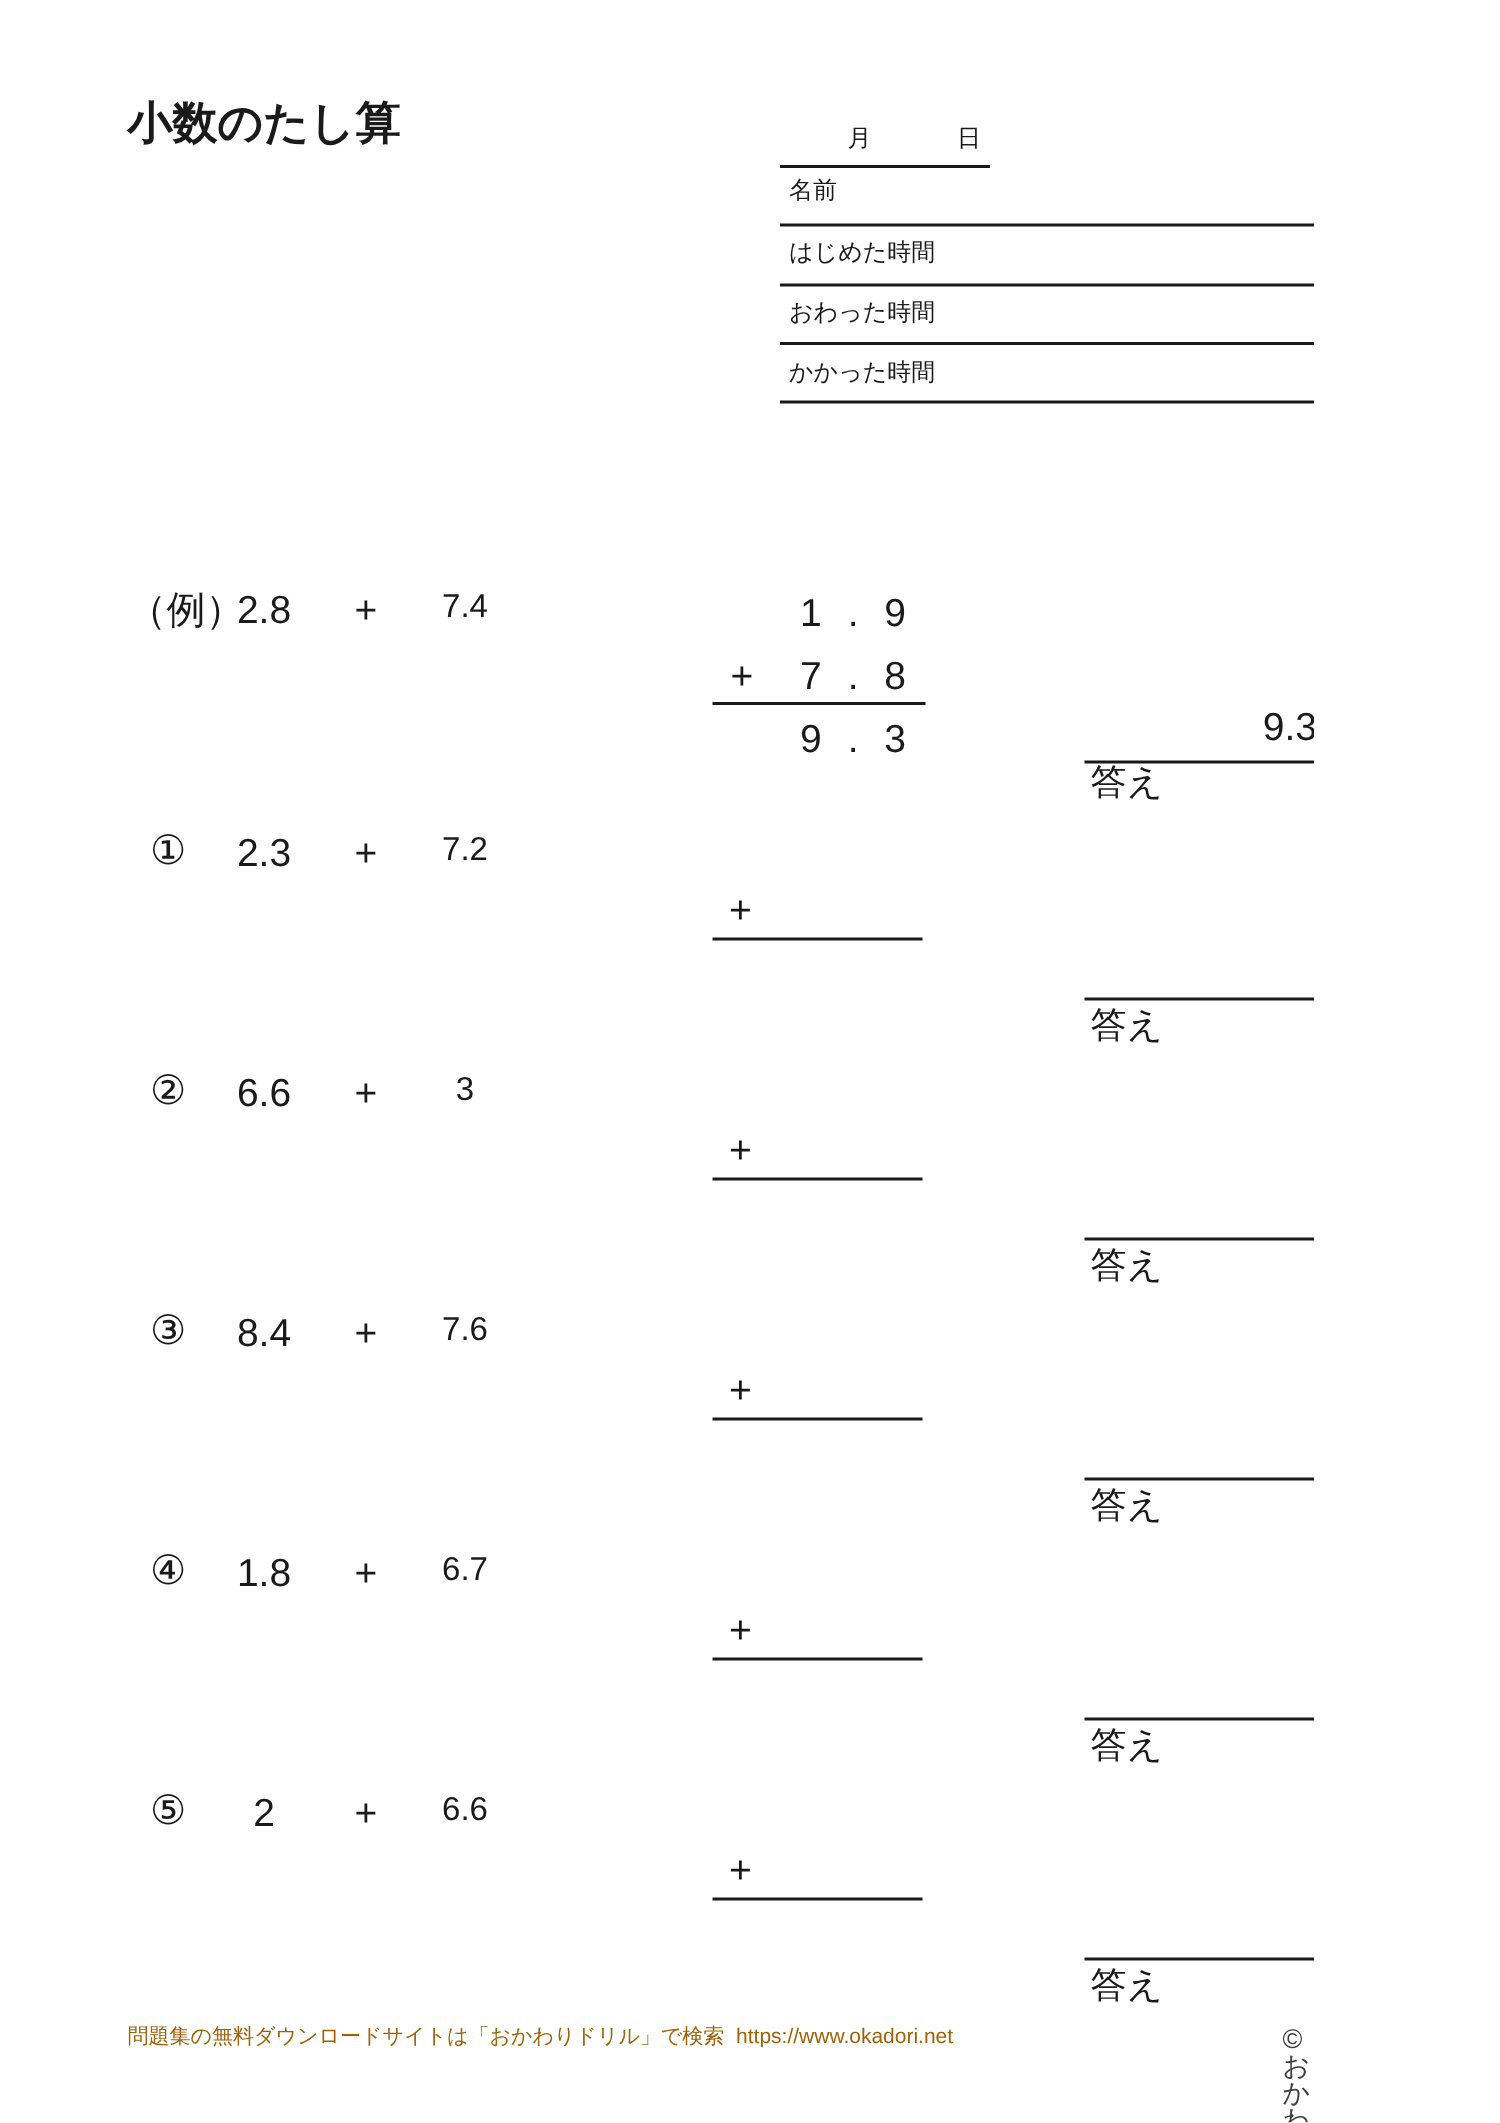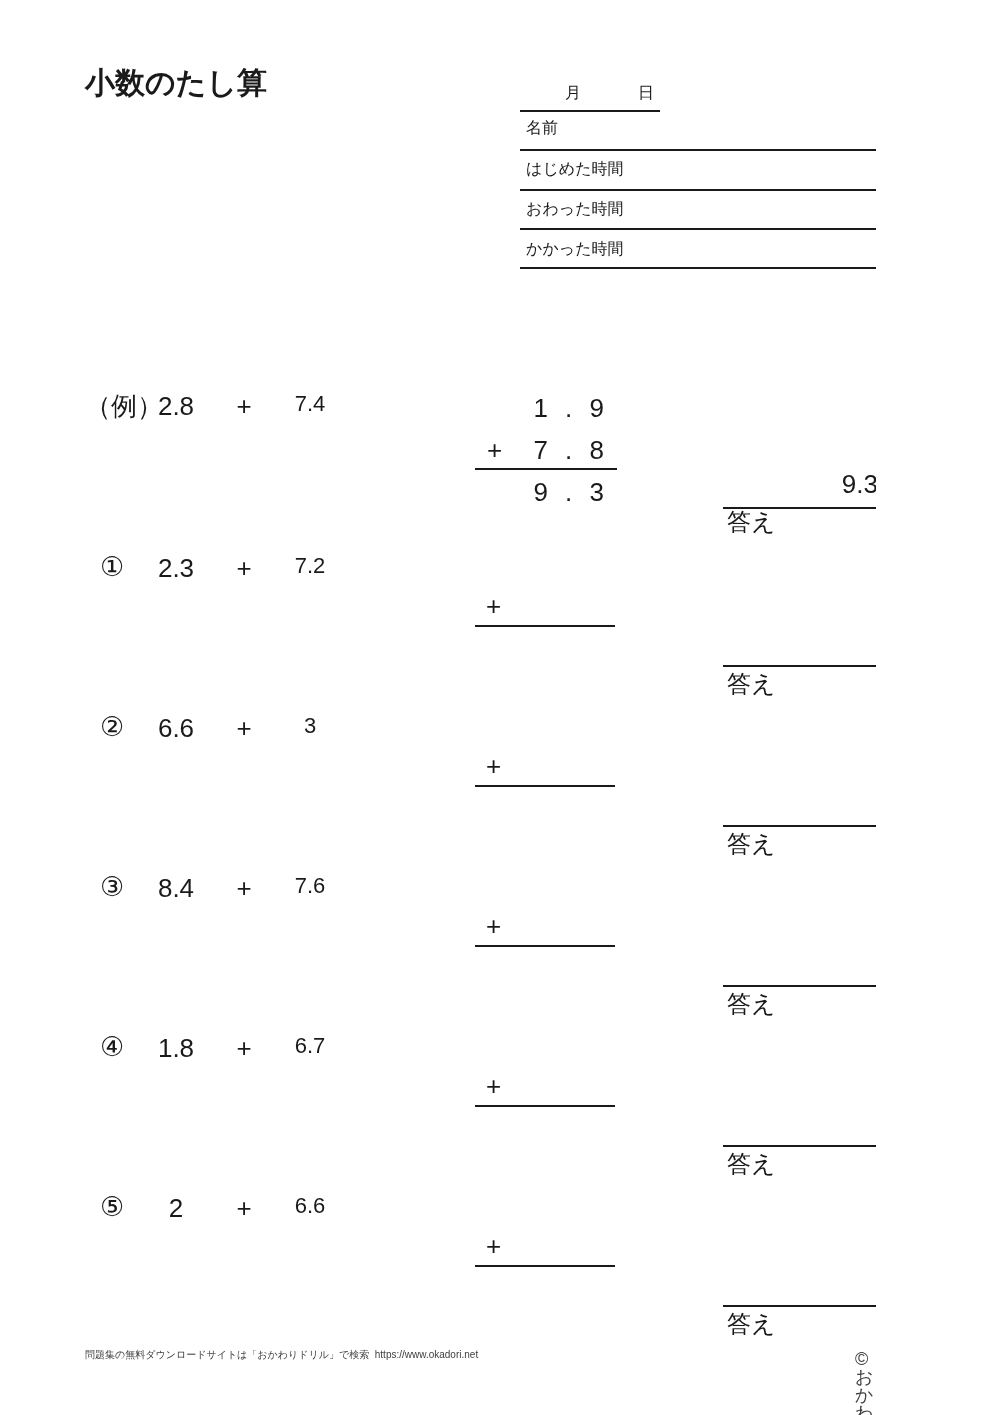--- a/index.html
+++ b/index.html
@@ -49,21 +49,21 @@
   .ex-ans-line  { left:723px; top:124px; width:155px; }
   .ex-ans-value { position:absolute; left:793px; top:88px; width:85px; text-align:right; font-size:26px; }
 
   
   .problem   { position:absolute; left:0; width:1000px; height:160px; }
   .p-num     { position:absolute; left:100px; top:9px; font-size:27px; }
   .calc-plus { position:absolute; left:486px; top:48px; font-size:26px; }
   .calc-line { left:475px; top:80px; width:140px; }
 
   
-  .footer-left  { position:absolute; left:85px;  top:1350px; font-size:10px; color:#404040; white-space:pre; }
+  .footer-left  { position:absolute; left:85px;  top:1350px; font-size:14px; color:#a16207; white-space:pre; }
   .footer-right { position:absolute; left:855px; top:1350px; font-size:18px; color:#404040; }
 </style>
 </head>
 <body>
 
 <div class="page">
 
   <div class="title">小数のたし算</div>
 
   <div>

